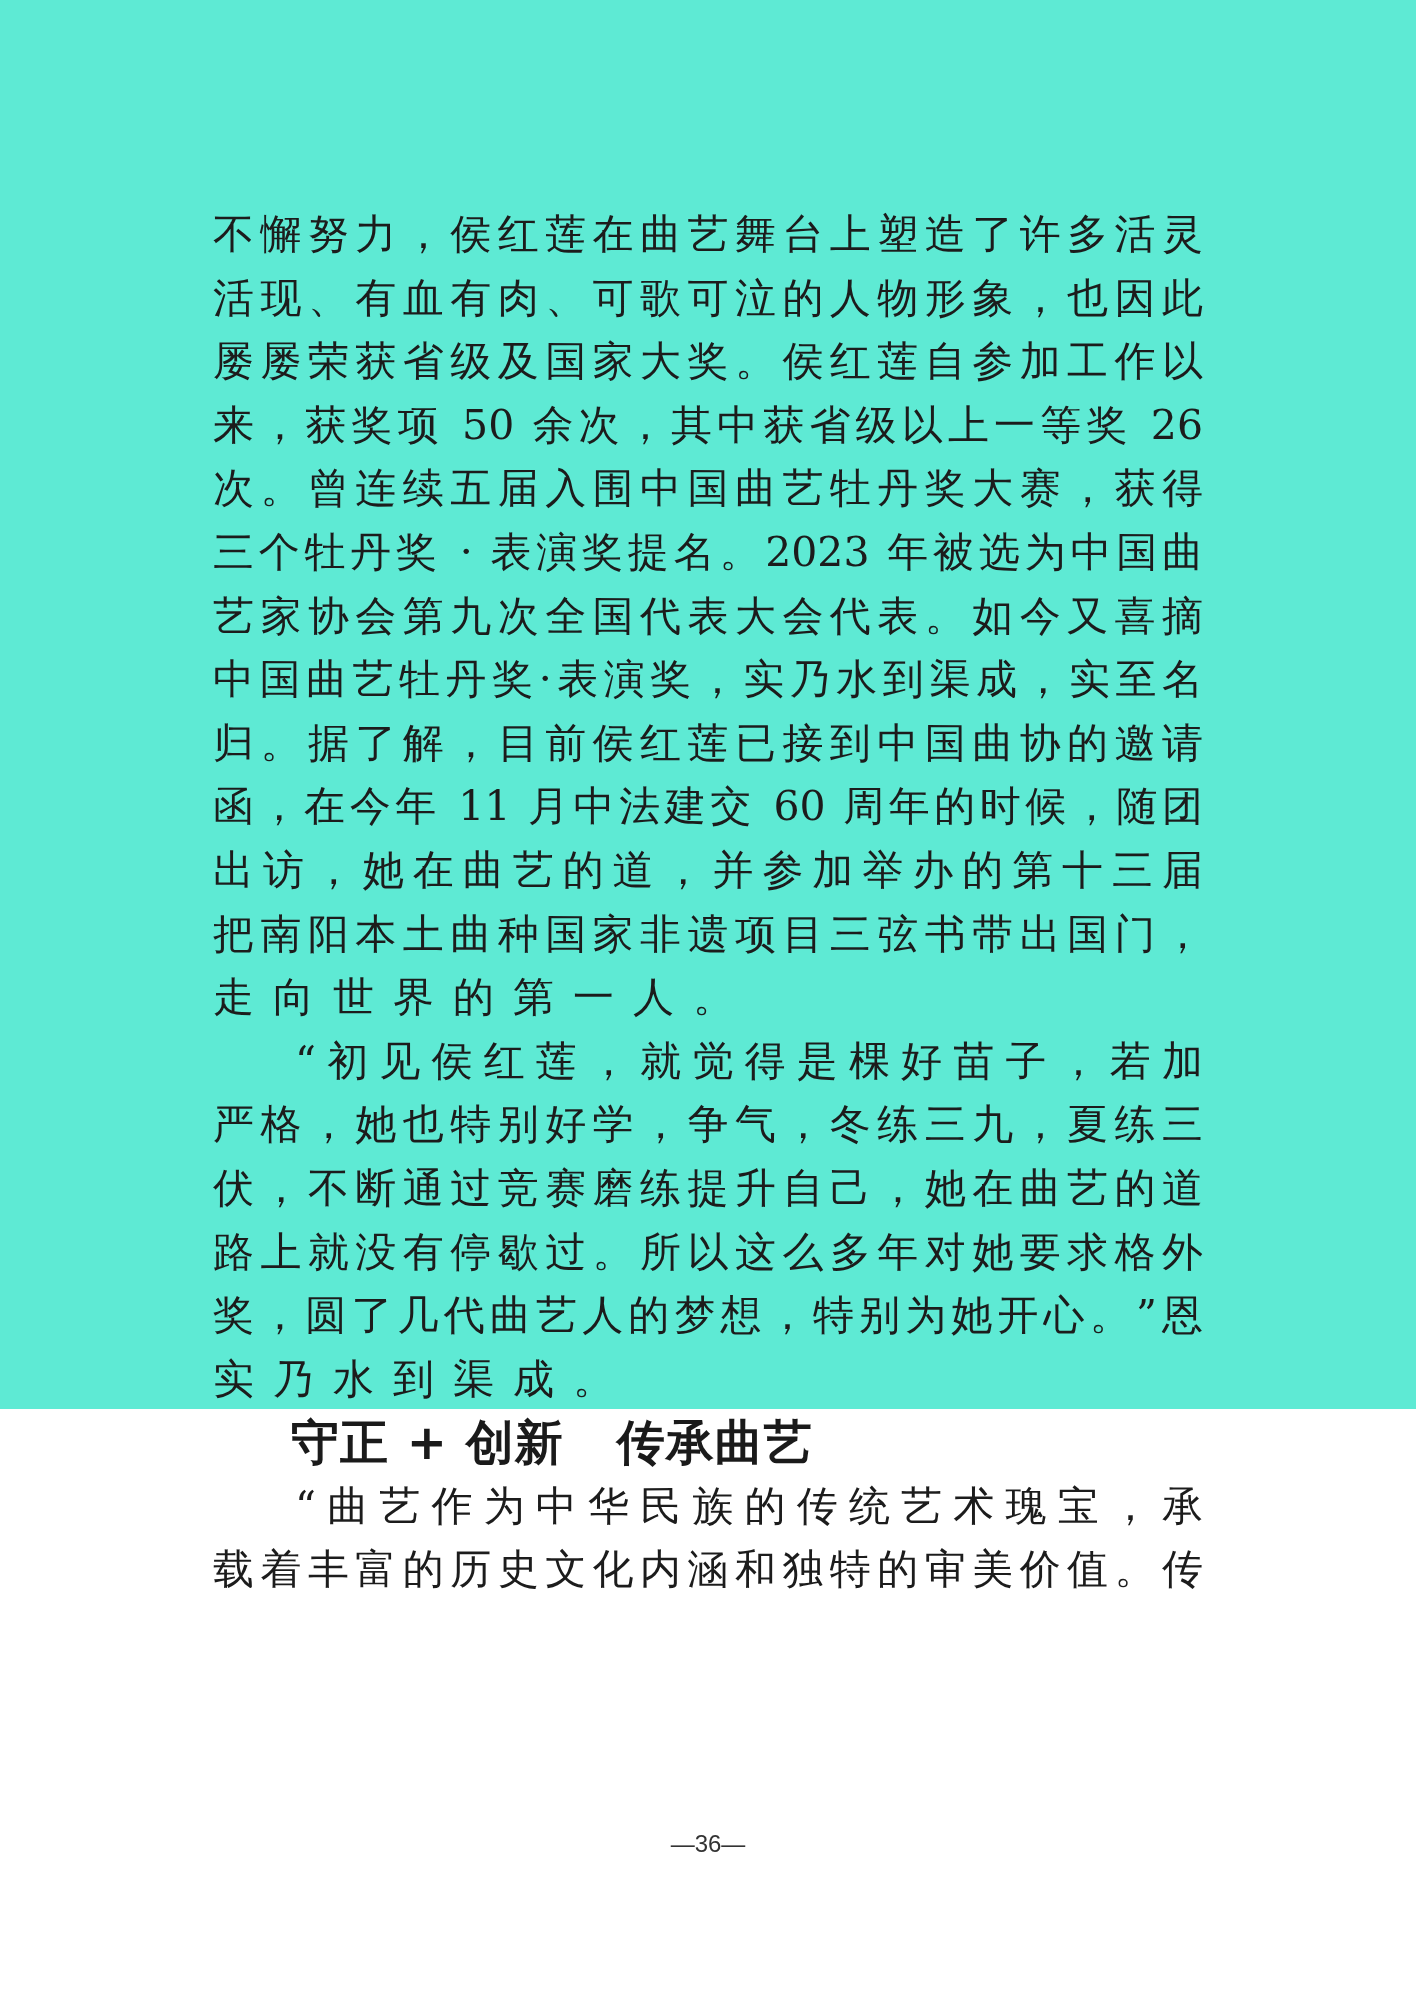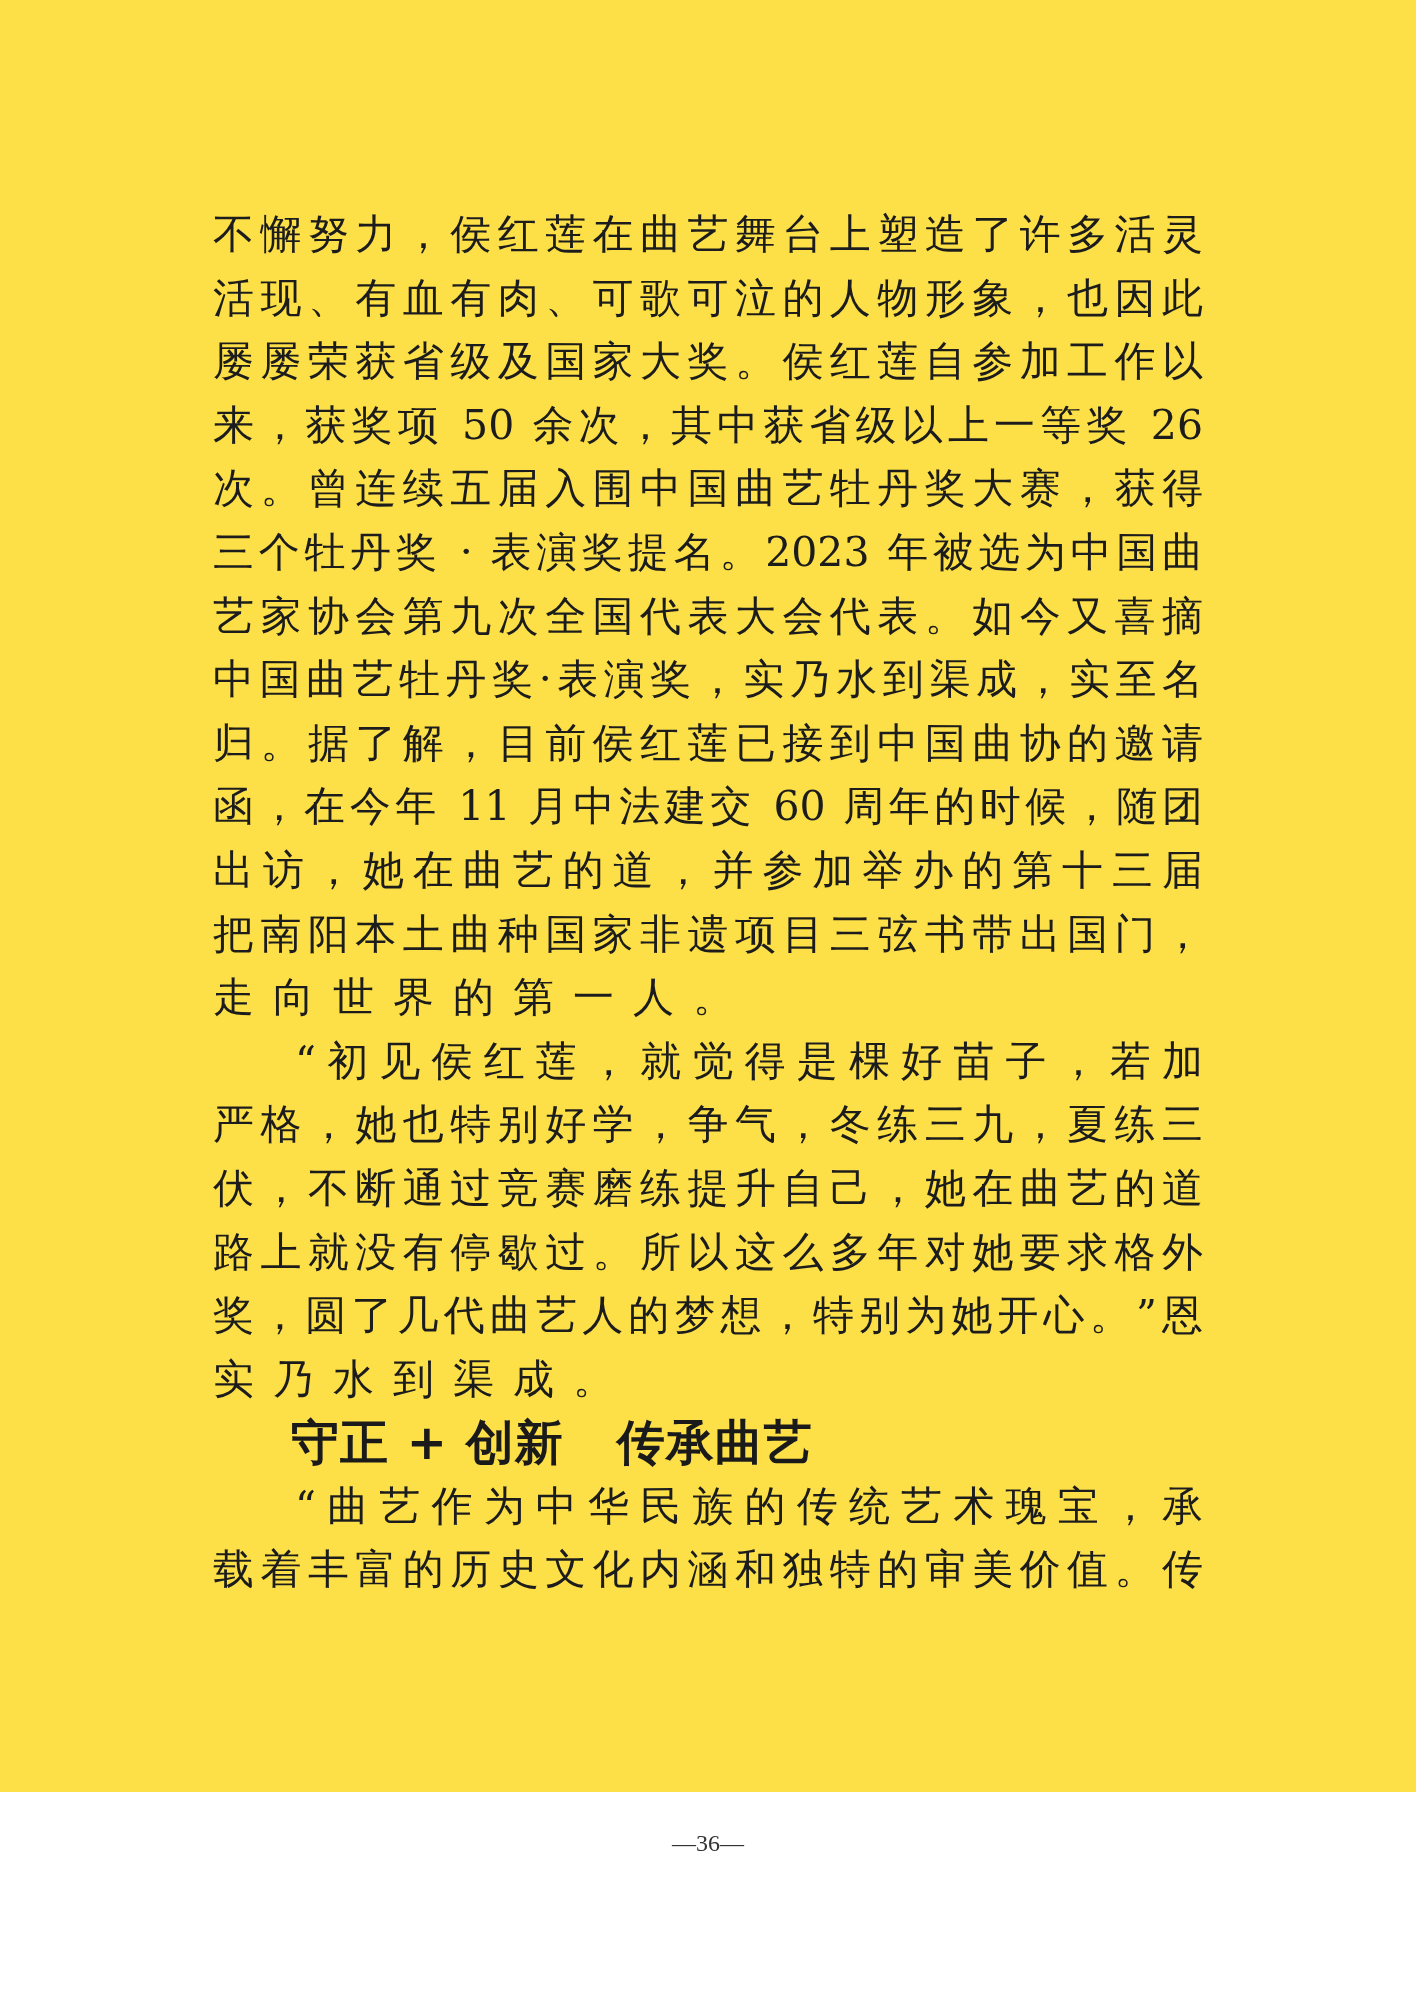--- a/index.html
+++ b/index.html
@@ -1,17 +1,17 @@
 <!DOCTYPE html>
 <html><head>
 <meta charset="utf-8">
 <style>
   html, body { margin: 0; padding: 0; background: #ffffff; }
   body { width: 1416px; height: 2000px; position: relative; overflow: hidden; }
-  .page { position: absolute; left: 0; top: 0; width: 1416px; height: 1792px; background: #fde047; }
+  .page { position: absolute; left: 0; top: 0; width: 1416px; height: 1409px; background: #5eead4; }
   .content {
     position: absolute;
     left: 213px;
     top: 203px;
     width: 990px;
     font-family: "DejaVu Serif", "Liberation Serif", serif;
     color: #1c1c1c;
     font-size: 41px;
     line-height: 63.6px;
   }
@@ -34,21 +34,21 @@
     font-size: 48px;
     color: #1a1a1a;
     white-space: pre;
     letter-spacing: 1px;
   }
   .page-number {
     position: absolute;
     left: 0; width: 1416px;
     top: 1830px;
     text-align: center;
-    font-family: Liberation Serif, serif;
+    font-family: Liberation Sans, sans-serif;
     font-size: 24px;
     color: #333333;
   }
 </style>
 </head>
 <body>
 
 <div class="page">
   <div class="content">
 

